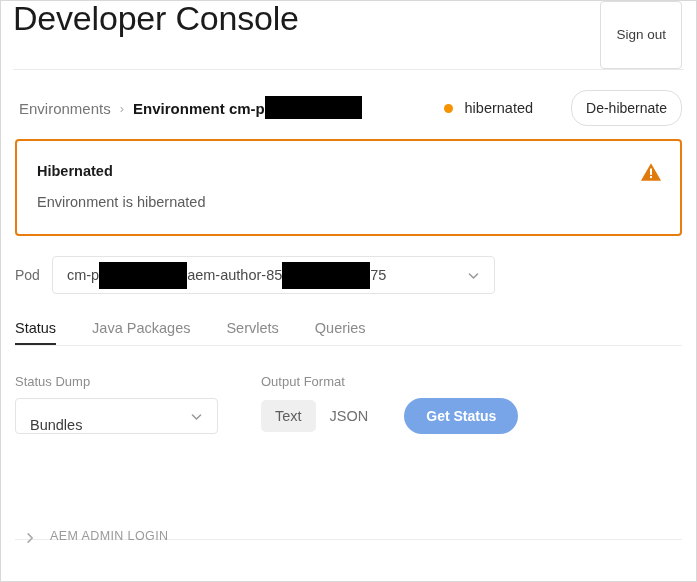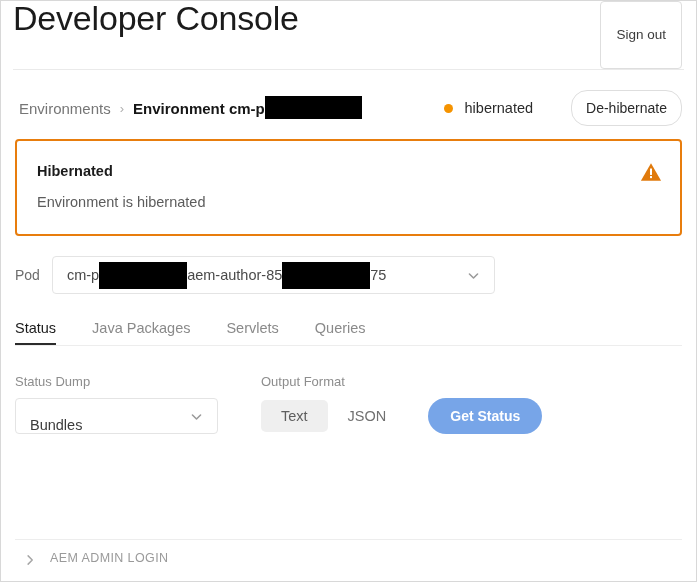--- a/index.html
+++ b/index.html
@@ -264,21 +264,21 @@
     display: flex;
     flex-direction: column;
   }
   .format-toggle {
     display: flex;
     align-items: center;
   }
   .fmt-opt {
     font-size: 14.5px;
     color: #707070;
-    padding: 9px 20px;
+    padding: 9px 14px;
     border-radius: 5px;
     cursor: pointer;
     line-height: 1;
   }
   .fmt-opt.selected {
     background: #efefef;
     color: #5e5e5e;
   }
   .get-status-btn {
     margin-left: 22px;
@@ -301,21 +301,21 @@
     position: absolute;
     left: 14px;
     right: 14px;
     top: 538px;
     height: 1px;
     background: #ededed;
   }
   .accordion {
     position: absolute;
     left: 14px;
-    top: 550px;
+    top: 528px;
     display: flex;
     align-items: center;
     cursor: pointer;
   }
   .acc-chev {
     width: 12px;
     height: 12px;
     margin-right: 14px;
     margin-left: 9px;
     flex: none;

